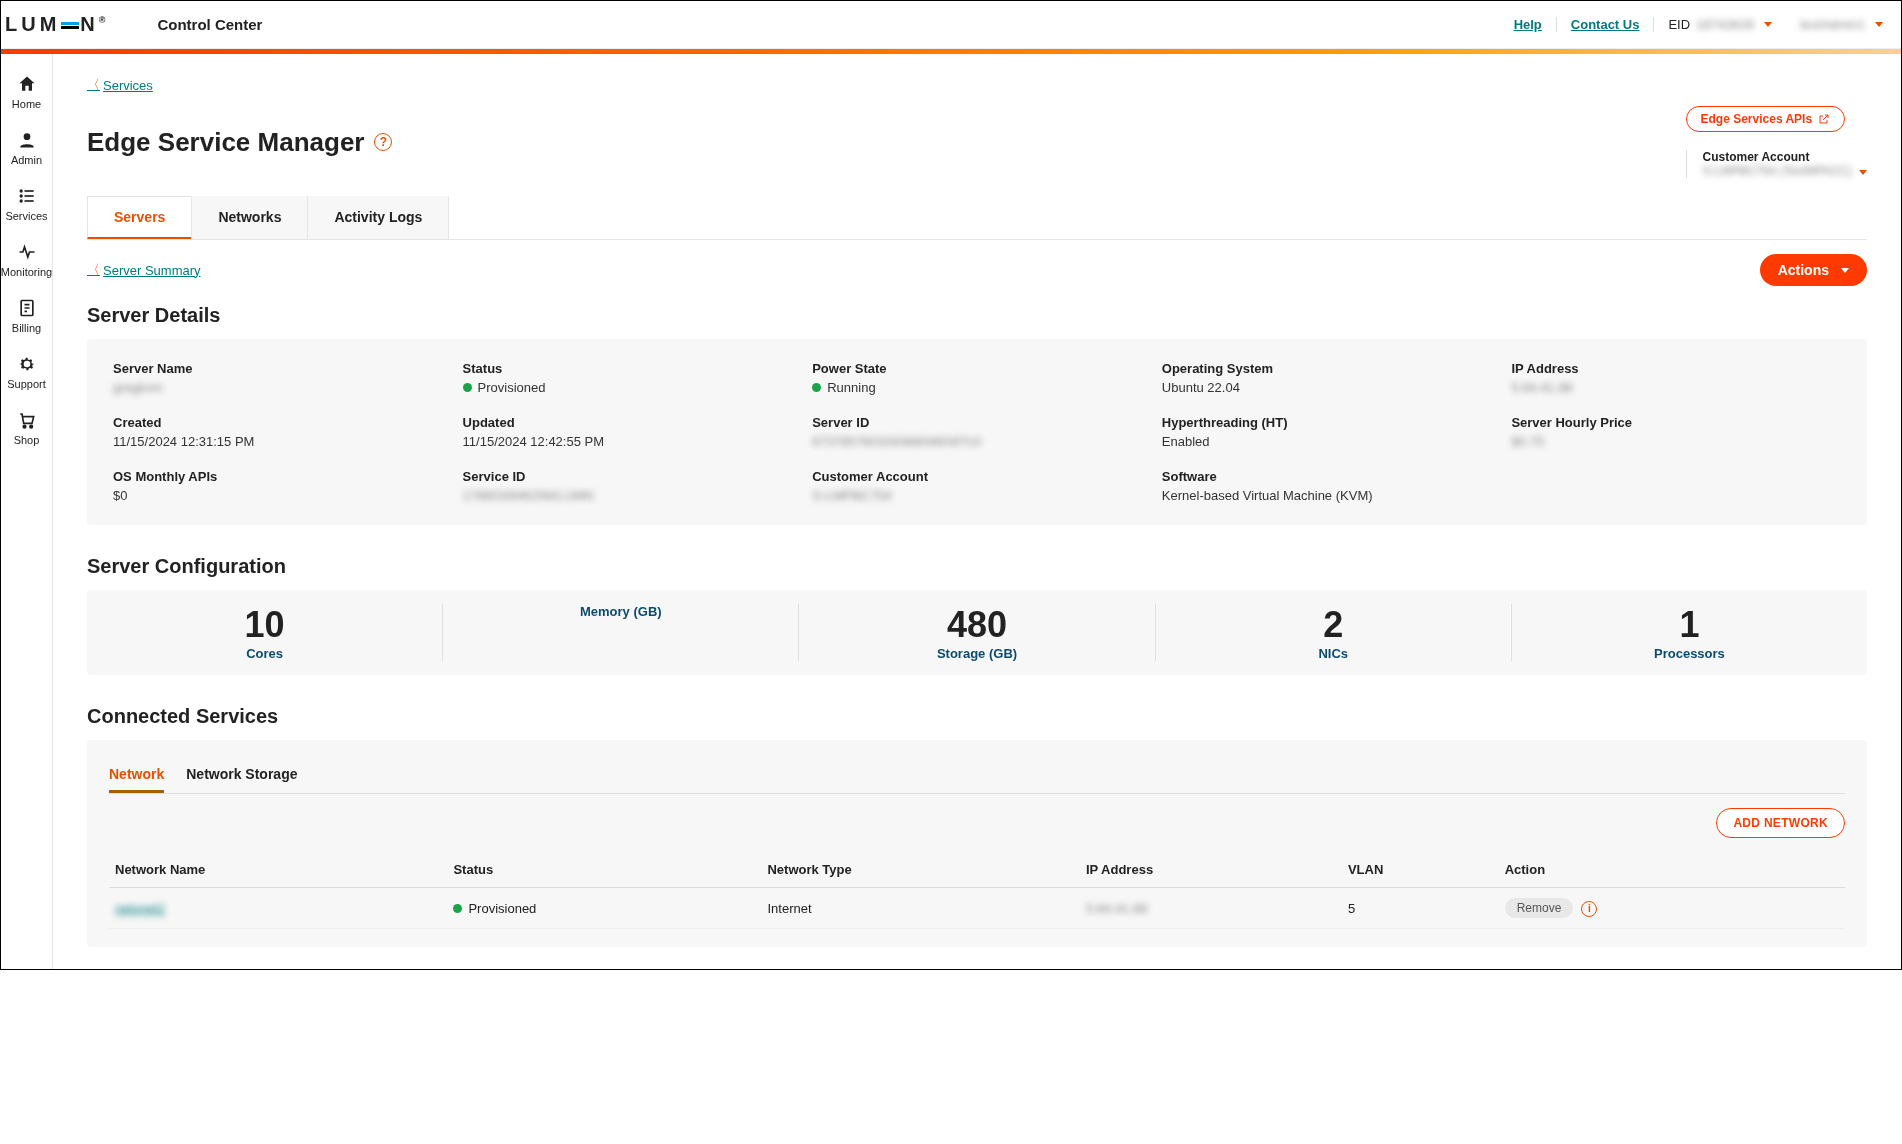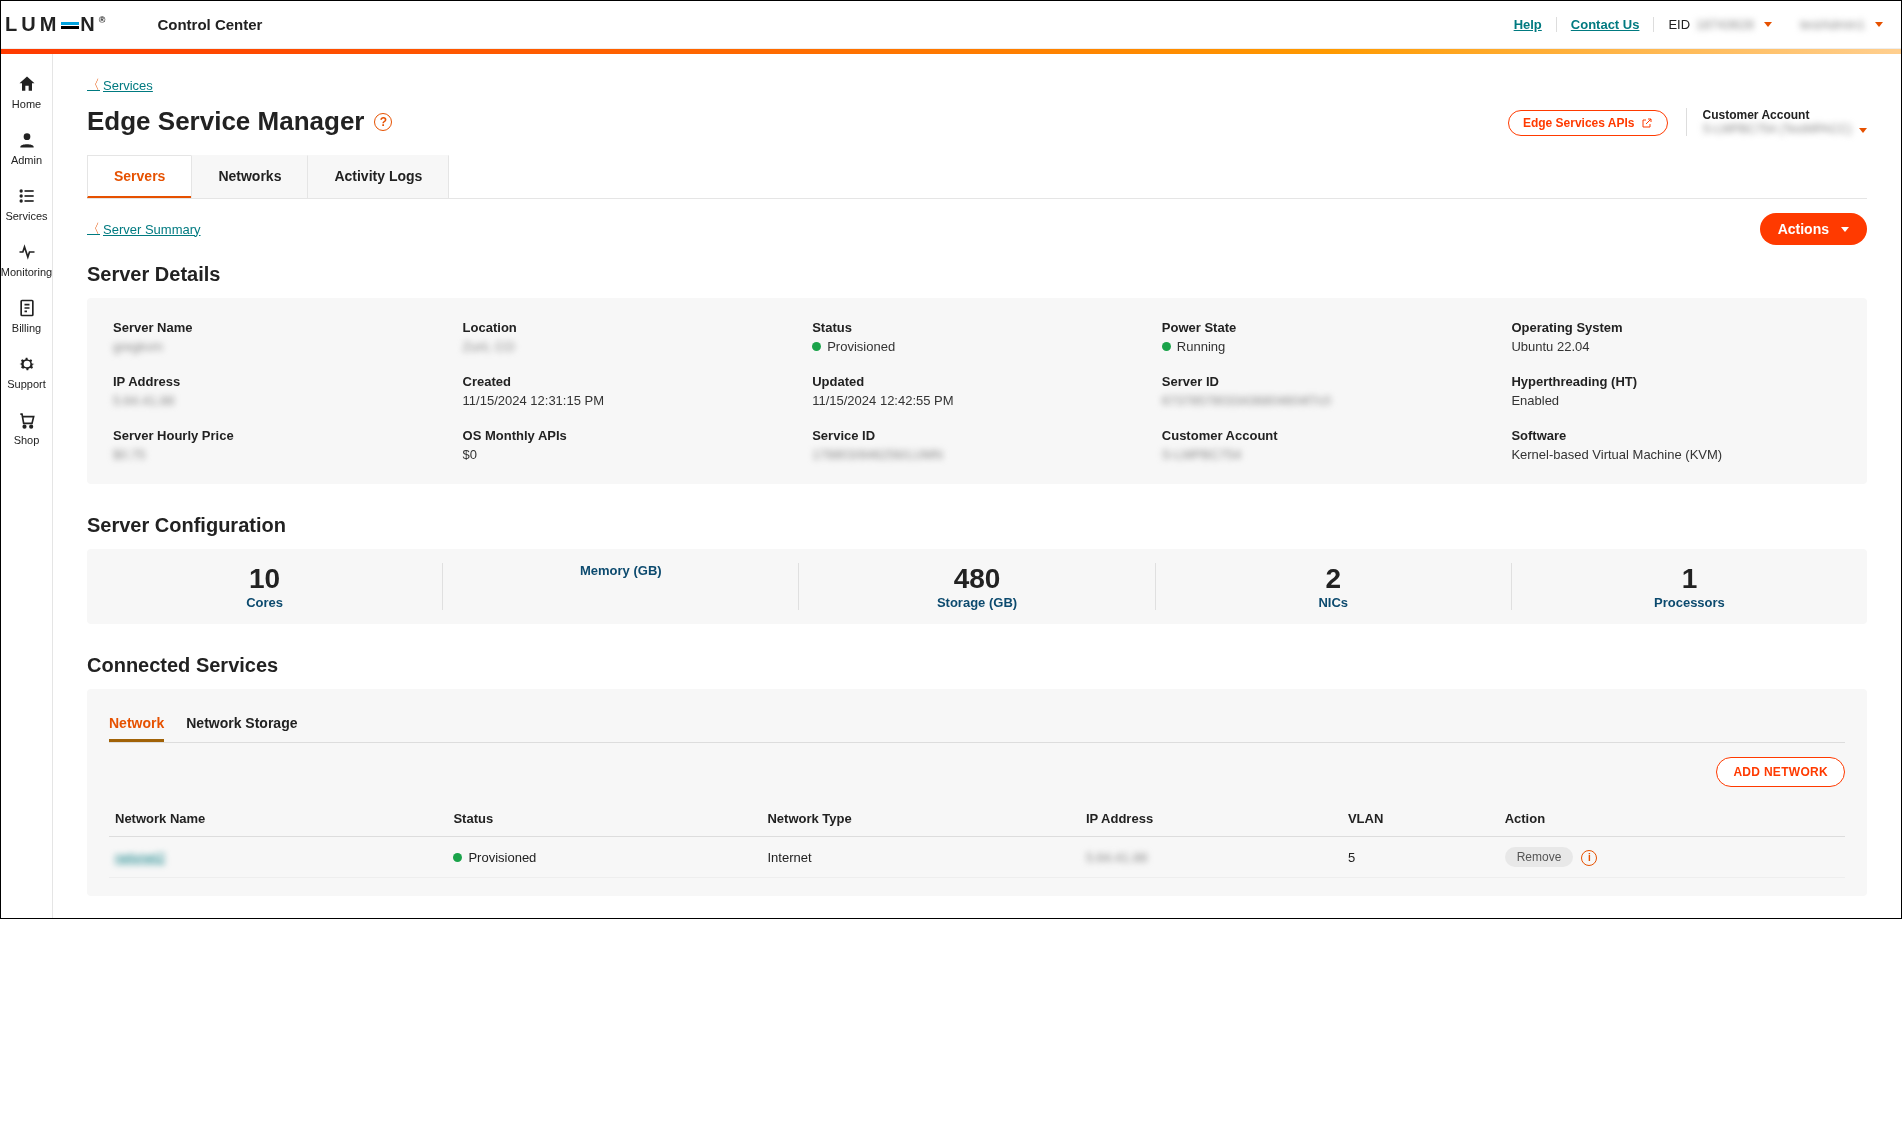--- a/index.html
+++ b/index.html
@@ -25,21 +25,21 @@
   .side-item { display:flex; flex-direction:column; align-items:center; gap:4px; padding:10px 0; cursor:pointer; font-size:11px; color:#222;}
   .side-item svg { width:20px; height:20px; }
 
   
   .main { flex:1; padding: 22px 34px; overflow:auto;}
   .crumb { color:#007a80; font-size:13px; display:inline-flex; align-items:center; gap:3px; text-decoration:underline; cursor:pointer;}
   .crumb .chev { color:#e65100; text-decoration:none;}
   .title-row { display:flex; align-items:center; justify-content:space-between; margin-top:12px;}
   .page-title { font-size:26px; font-weight:800; display:flex; align-items:center; gap:10px;}
   .help-q { width:18px;height:18px;border:1.5px solid #e65100;color:#e65100;border-radius:50%;display:inline-flex;align-items:center;justify-content:center;font-size:12px; font-weight:700;}
-  .title-right { display:flex; align-items:flex-end; gap:18px;}
+  .title-right { display:flex; align-items:flex-start; gap:18px;flex-direction:column;}
   .api-btn { border:1px solid #ff3a00; color:#ff3a00; background:#fff; border-radius:16px; padding:5px 14px; font-size:12px; font-weight:700; display:inline-flex; gap:6px; align-items:center; cursor:pointer;}
   .acct-block { border-left:1px solid #ddd; padding-left:16px; font-size:12px;}
   .acct-block .label { font-weight:700; }
   .acct-block .val { filter:blur(3px); color:#888; display:inline-block;}
 
   
   .tabs { display:flex; margin-top:18px; border-bottom:1px solid #e5e5e5;}
   .tab { padding:12px 26px; font-weight:700; font-size:14px; color:#222; cursor:pointer; background:#f7f7f7; border:1px solid #e5e5e5; border-bottom:none; margin-right:-1px;}
   .tab.active { color:#e65100; background:#fff; border-bottom:2px solid #e65100;}
   .tab:not(.active){ border-top-color:transparent; }
@@ -51,21 +51,21 @@
   h2.section { font-size:20px; font-weight:800; margin-top:18px;}
   .details-card { background:#f7f7f7; border-radius:4px; padding:22px 26px; margin-top:12px; display:grid; grid-template-columns: repeat(5,1fr); row-gap:20px; column-gap:20px;}
   .field .flabel { font-weight:700; font-size:13px; margin-bottom:4px;}
   .field .fval { font-size:13px; color:#333;}
   .field .fval.blur { filter:blur(3px); color:#888;}
   .dot { display:inline-block; width:9px;height:9px;border-radius:50%; background:#1aa34a; margin-right:6px;}
 
   .config-card { background:#f7f7f7; border-radius:4px; margin-top:12px; display:flex; padding:14px 0;}
   .stat { flex:1; text-align:center;}
   .stat + .stat { border-left:1px solid #e0e0e0;}
-  .stat .num {font-size:28px; font-weight:800;}
+  .stat .num {font-size:36px; font-weight:800;}
   .stat .lbl {font-size:13px; font-weight:700; color:#0c4a6e;}
 
   .conn-card { background:#f7f7f7; border-radius:4px; margin-top:12px; padding:18px 22px;}
   .subtabs { display:flex; gap:22px; border-bottom:1px solid #ddd;}
   .subtab { padding:8px 0; font-weight:700; font-size:14px; color:#222; cursor:pointer;}
   .subtab.active { color:#e65100; border-bottom:3px solid #a16207;}
   .addnet-row { display:flex; justify-content:flex-end; margin:14px 0;}
   .outline-btn { border:1.5px solid #ff3a00; color:#ff3a00; background:#fff; border-radius:16px; padding:7px 16px; font-weight:800; font-size:12px; letter-spacing:.3px; cursor:pointer;}
   table { width:100%; border-collapse:collapse; font-size:13px;}
   th { text-align:left; font-weight:700; padding:10px 6px; border-bottom:1px solid #ddd;}
@@ -192,24 +192,20 @@
         <span>Actions</span>
         <span class="car car2"></span>
       </button>
     </div>
 
     <h2 class="section">Server Details</h2>
     <div class="details-card" id="details-grid">
         <div class="field">
           <div class="flabel">Server Name</div>
           <div class="fval blur">gregkvm</div>
-        </div>
-        <div class="field">
-          <div class="flabel">Location</div>
-          <div class="fval blur">Zurii, CO</div>
         </div>
         <div class="field">
           <div class="flabel">Status</div>
           <div class="fval"><span class="dot"></span>Provisioned</div>
         </div>
         <div class="field">
           <div class="flabel">Power State</div>
           <div class="fval"><span class="dot"></span>Running</div>
         </div>
         <div class="field">

